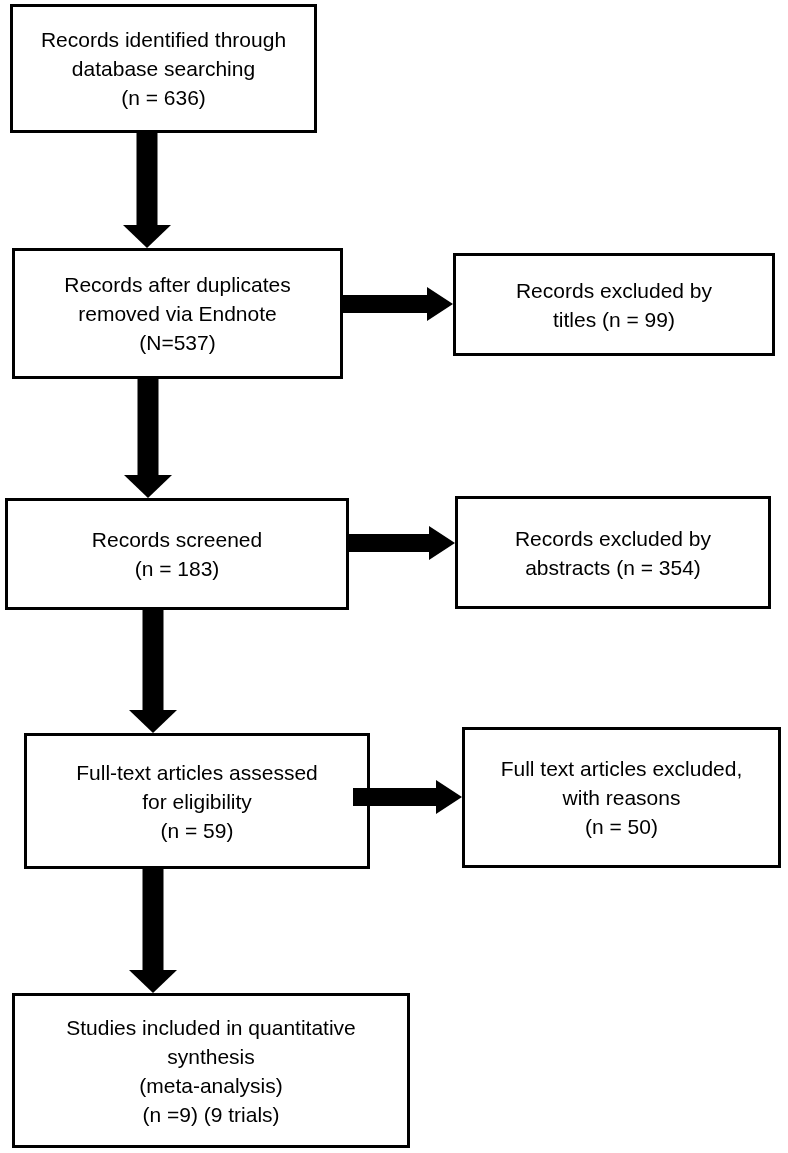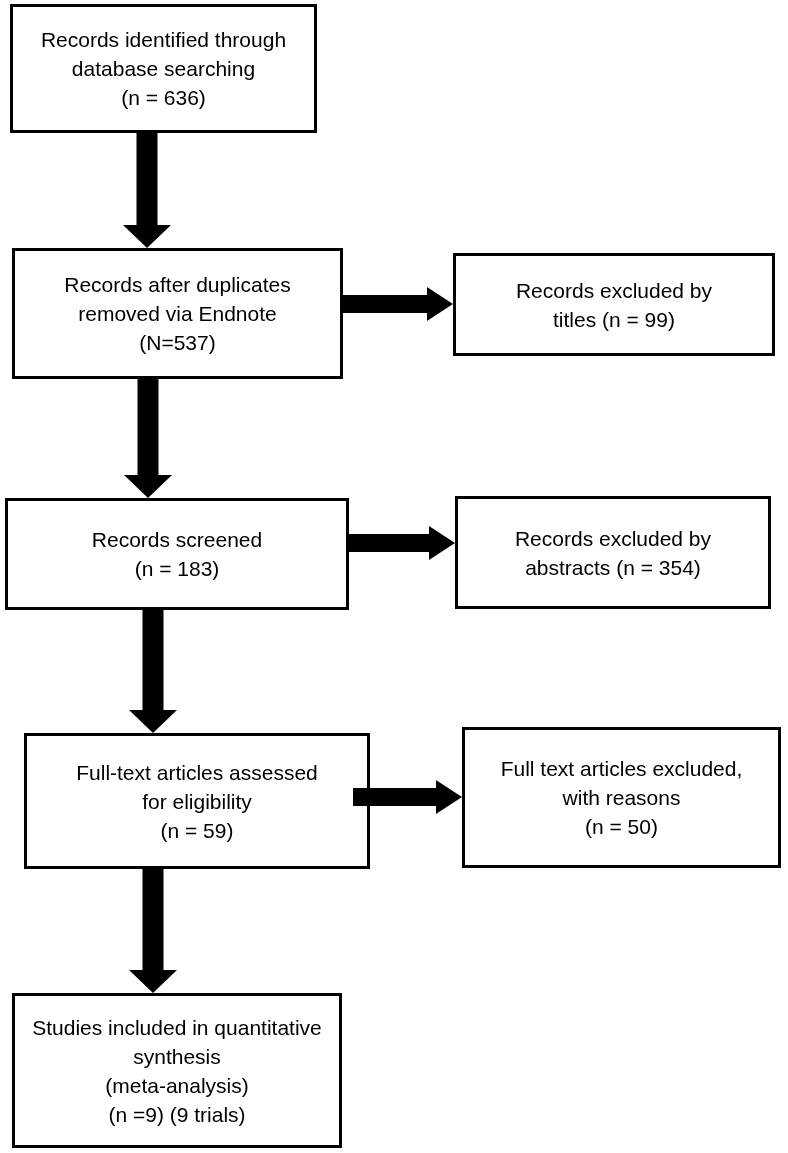--- a/index.html
+++ b/index.html
@@ -30,21 +30,21 @@
     text-align: center;
     color: #000000;
     font-size: 21px;
     line-height: 29px;
   }
   
   #b1 { left: 10px;  top: 4px;    width: 307px; height: 129px; }
   #b2 { left: 12px;   top: 248px;  width: 331px; height: 131px; }
   #b3 { left: 5px;   top: 498px;  width: 344px; height: 112px; justify-content: center; }
   #b4 { left: 8px;   top: 733px;  width: 346px; height: 136px; margin-left: 16px; }
-  #b5 { left: 12px;  top: 993px;  width: 330px; height: 155px; }
+  #b5 { left: 12px;  top: 993px;  width: 398px; height: 155px; }
   
   #s1 { left: 453px; top: 253px;  width: 322px; height: 103px; }
   #s2 { left: 455px; top: 496px;  width: 316px; height: 113px; }
   #s3 { left: 462px; top: 727px;  width: 319px; height: 141px; }
 
   
   .varrow { position: absolute; width: 48px; }
   .varrow .vshaft {
     position: absolute;
     left: 50%; top: 0;

